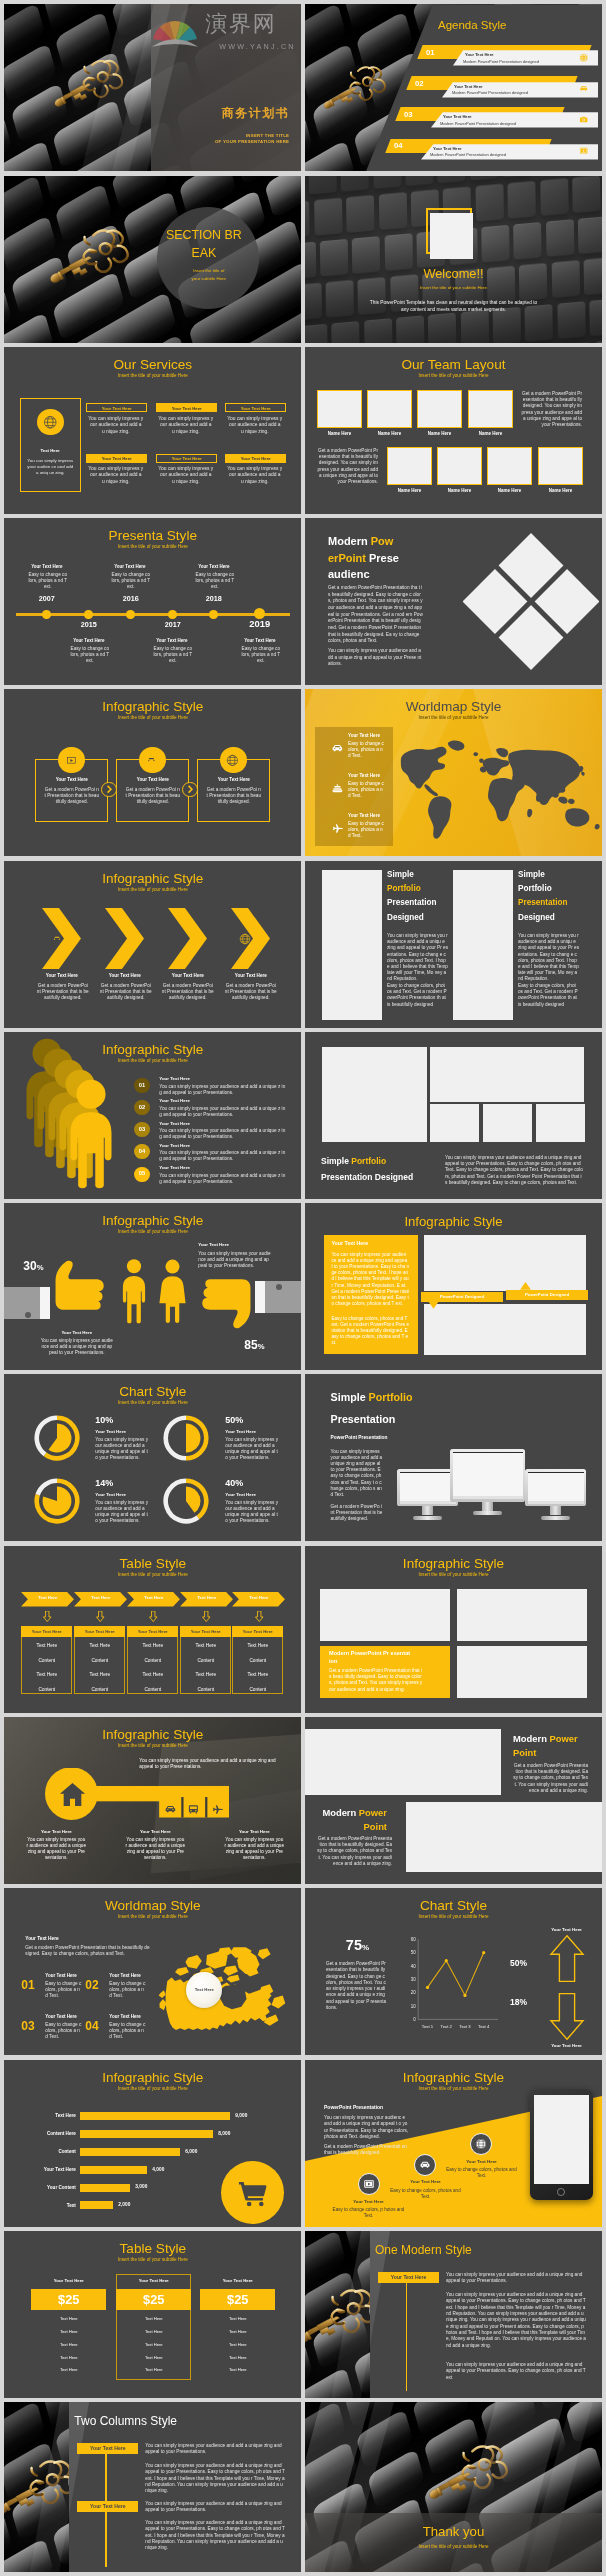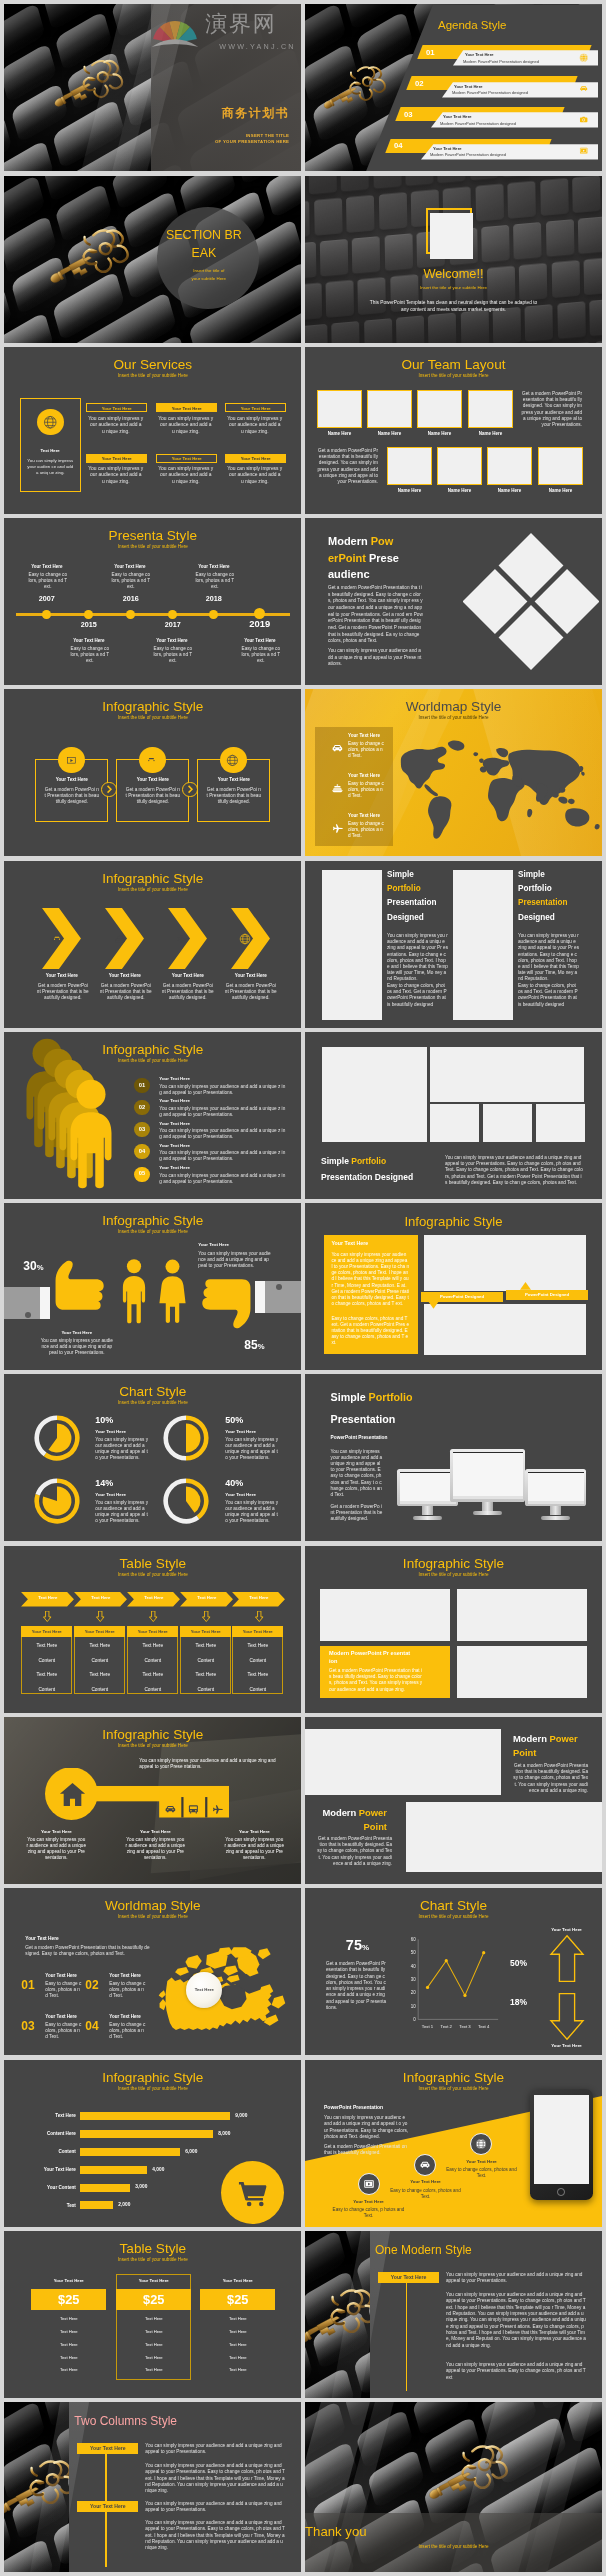--- a/index.html
+++ b/index.html
@@ -1225,21 +1225,21 @@
             <path d="M114 64 q5 -4 9 1 l-52 30 q-5 -5 -1 -9 z"></path>
             <path d="M84 78 l24 -13 l5 9 l-24 13 z"></path>
             <path d="M89 87 l13 -7 l3 6 l7 -4 l4 7 l-11 6 l-3 -6 l-9 5 z"></path>
             <ellipse cx="62" cy="99" rx="10" ry="7.5" transform="rotate(-29 62 99)"></ellipse>
             <rect x="67" y="88" width="5" height="15" rx="2" transform="rotate(-29 69 95)"></rect>
           </g>
         </svg>
       </div>
       <div class="abs" style="left:65px;top:0;width:232px;height:170px;background:#454545"></div>
       <div class="abs" style="left:41px;top:-17px;width:29px;height:205px;background:linear-gradient(180deg,rgba(255,255,255,.14),rgba(255,255,255,.05));transform:skewX(-10deg)"></div>
-      <div class="abs" style="left:70px;top:12px;font-size:12px;color:#fca5a5">Two Columns Style</div>
+      <div class="abs" style="left:70px;top:12px;font-size:12px;color:#ffffff">Two Columns Style</div>
       <div class="abs" style="left:101px;top:41px;width:1.4px;height:124px;background:#FBBF0B"></div>
       <div class="abs" style="left:73px;top:41px;width:61px;height:11px;background:#FBBF0B"></div>
       <div class="abs hd" style="left:73px;top:43px;width:61px;text-align:center;font-size:5.1px;color:#454545">Your  Text Here</div>
       <div class="abs bd" style="left:141px;top:41px;width:140px;font-size:4.7px;line-height:1.35">You can simply impress your audience and add a unique zing and appeal to your Presentations.</div>
       <div class="abs bd" style="left:141px;top:61px;width:140px;font-size:4.7px;line-height:1.35">You can simply impress your audience and add a unique zing and appeal to your Presentations. Easy to change colors, ph otos and Text. I hope and I believe that this Template will you r Time, Money and Reputation. You can simply impress your audience and add a unique zing.</div>
       <div class="abs" style="left:73px;top:99px;width:61px;height:11px;background:#FBBF0B"></div>
       <div class="abs hd" style="left:73px;top:101px;width:61px;text-align:center;font-size:5.1px;color:#454545">Your Text Here</div>
       <div class="abs bd" style="left:141px;top:99px;width:140px;font-size:4.7px;line-height:1.35">You can simply impress your audience and add a unique zing and appeal to your Presentations.</div>
       <div class="abs bd" style="left:141px;top:118px;width:140px;font-size:4.7px;line-height:1.35">You can simply impress your audience and add a unique zing and appeal to your Presentations. Easy to change colors, ph otos and Text. I hope and I believe that this Template will you r Time, Money and Reputation. You can simply impress your audience and add a unique zing.</div>
     </div>
@@ -1297,17 +1297,17 @@
             <ellipse cx="62" cy="99" rx="10" ry="7.5" transform="rotate(-29 62 99)"></ellipse>
             <rect x="67" y="88" width="5" height="15" rx="2" transform="rotate(-29 69 95)"></rect>
           </g>
         </svg>
       </div>
       <div class="abs" style="left:-8.5px;top:-25.6px;width:49px;height:230px;background:rgba(255,255,255,.16);transform:skewX(-15deg)"></div>
       <div class="abs" style="left:46px;top:-25.6px;width:19px;height:230px;background:rgba(255,255,255,.10);transform:skewX(-15deg)"></div>
       <div class="abs" style="left:167px;top:-25.6px;width:68px;height:230px;background:rgba(255,255,255,.12);transform:skewX(-15deg)"></div>
       <div class="abs" style="left:242px;top:-25.6px;width:22px;height:230px;background:rgba(255,255,255,.08);transform:skewX(-15deg)"></div>
       <div class="abs" style="left:0;top:111px;width:297px;height:59px;background:rgba(72,70,67,.60)"></div>
-      <div class="abs" style="left:0;right:0;top:121px;text-align:left;font-size:13.2px;color:#FBBF0B">Thank you</div>
+      <div class="abs" style="left:0;right:0;top:121px;text-align:center;font-size:13.2px;color:#FBBF0B">Thank you</div>
       <div class="abs" style="left:0;right:0;top:142px;text-align:center;font-size:4.6px;color:#FBBF0B">Insert the title of your subtitle Here</div>
     </div>
 </div>
 
 
 </body></html>

